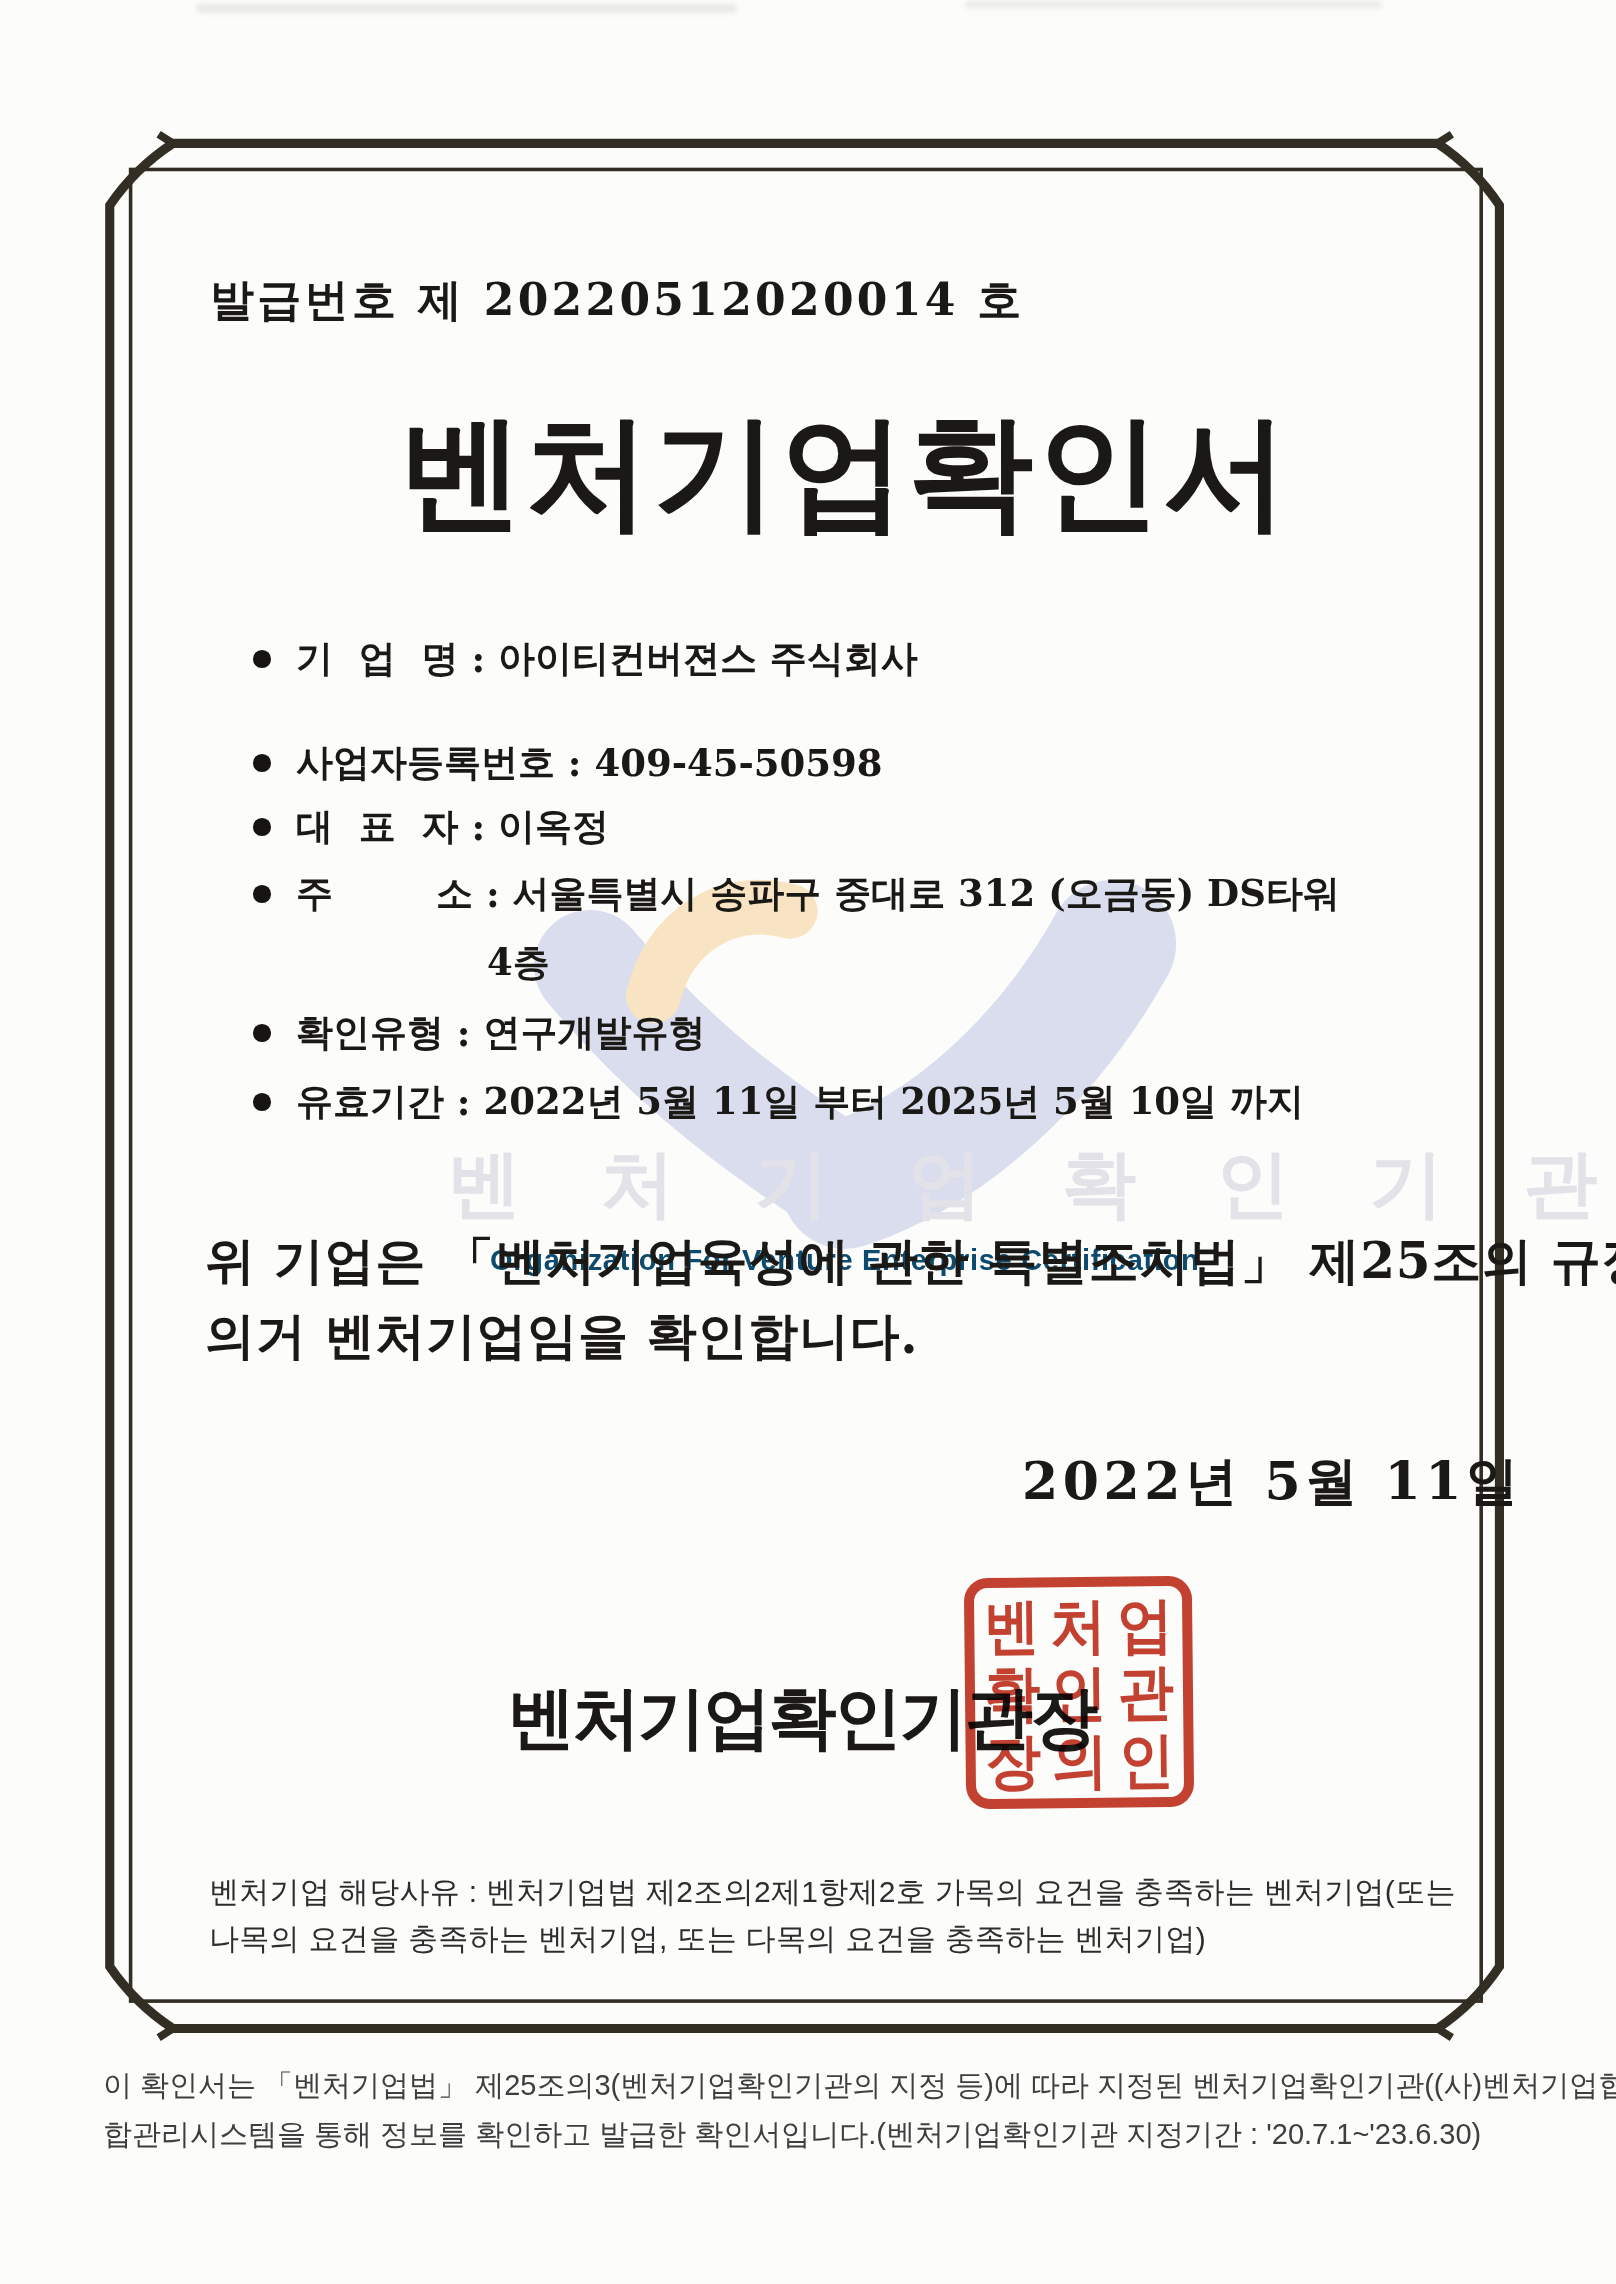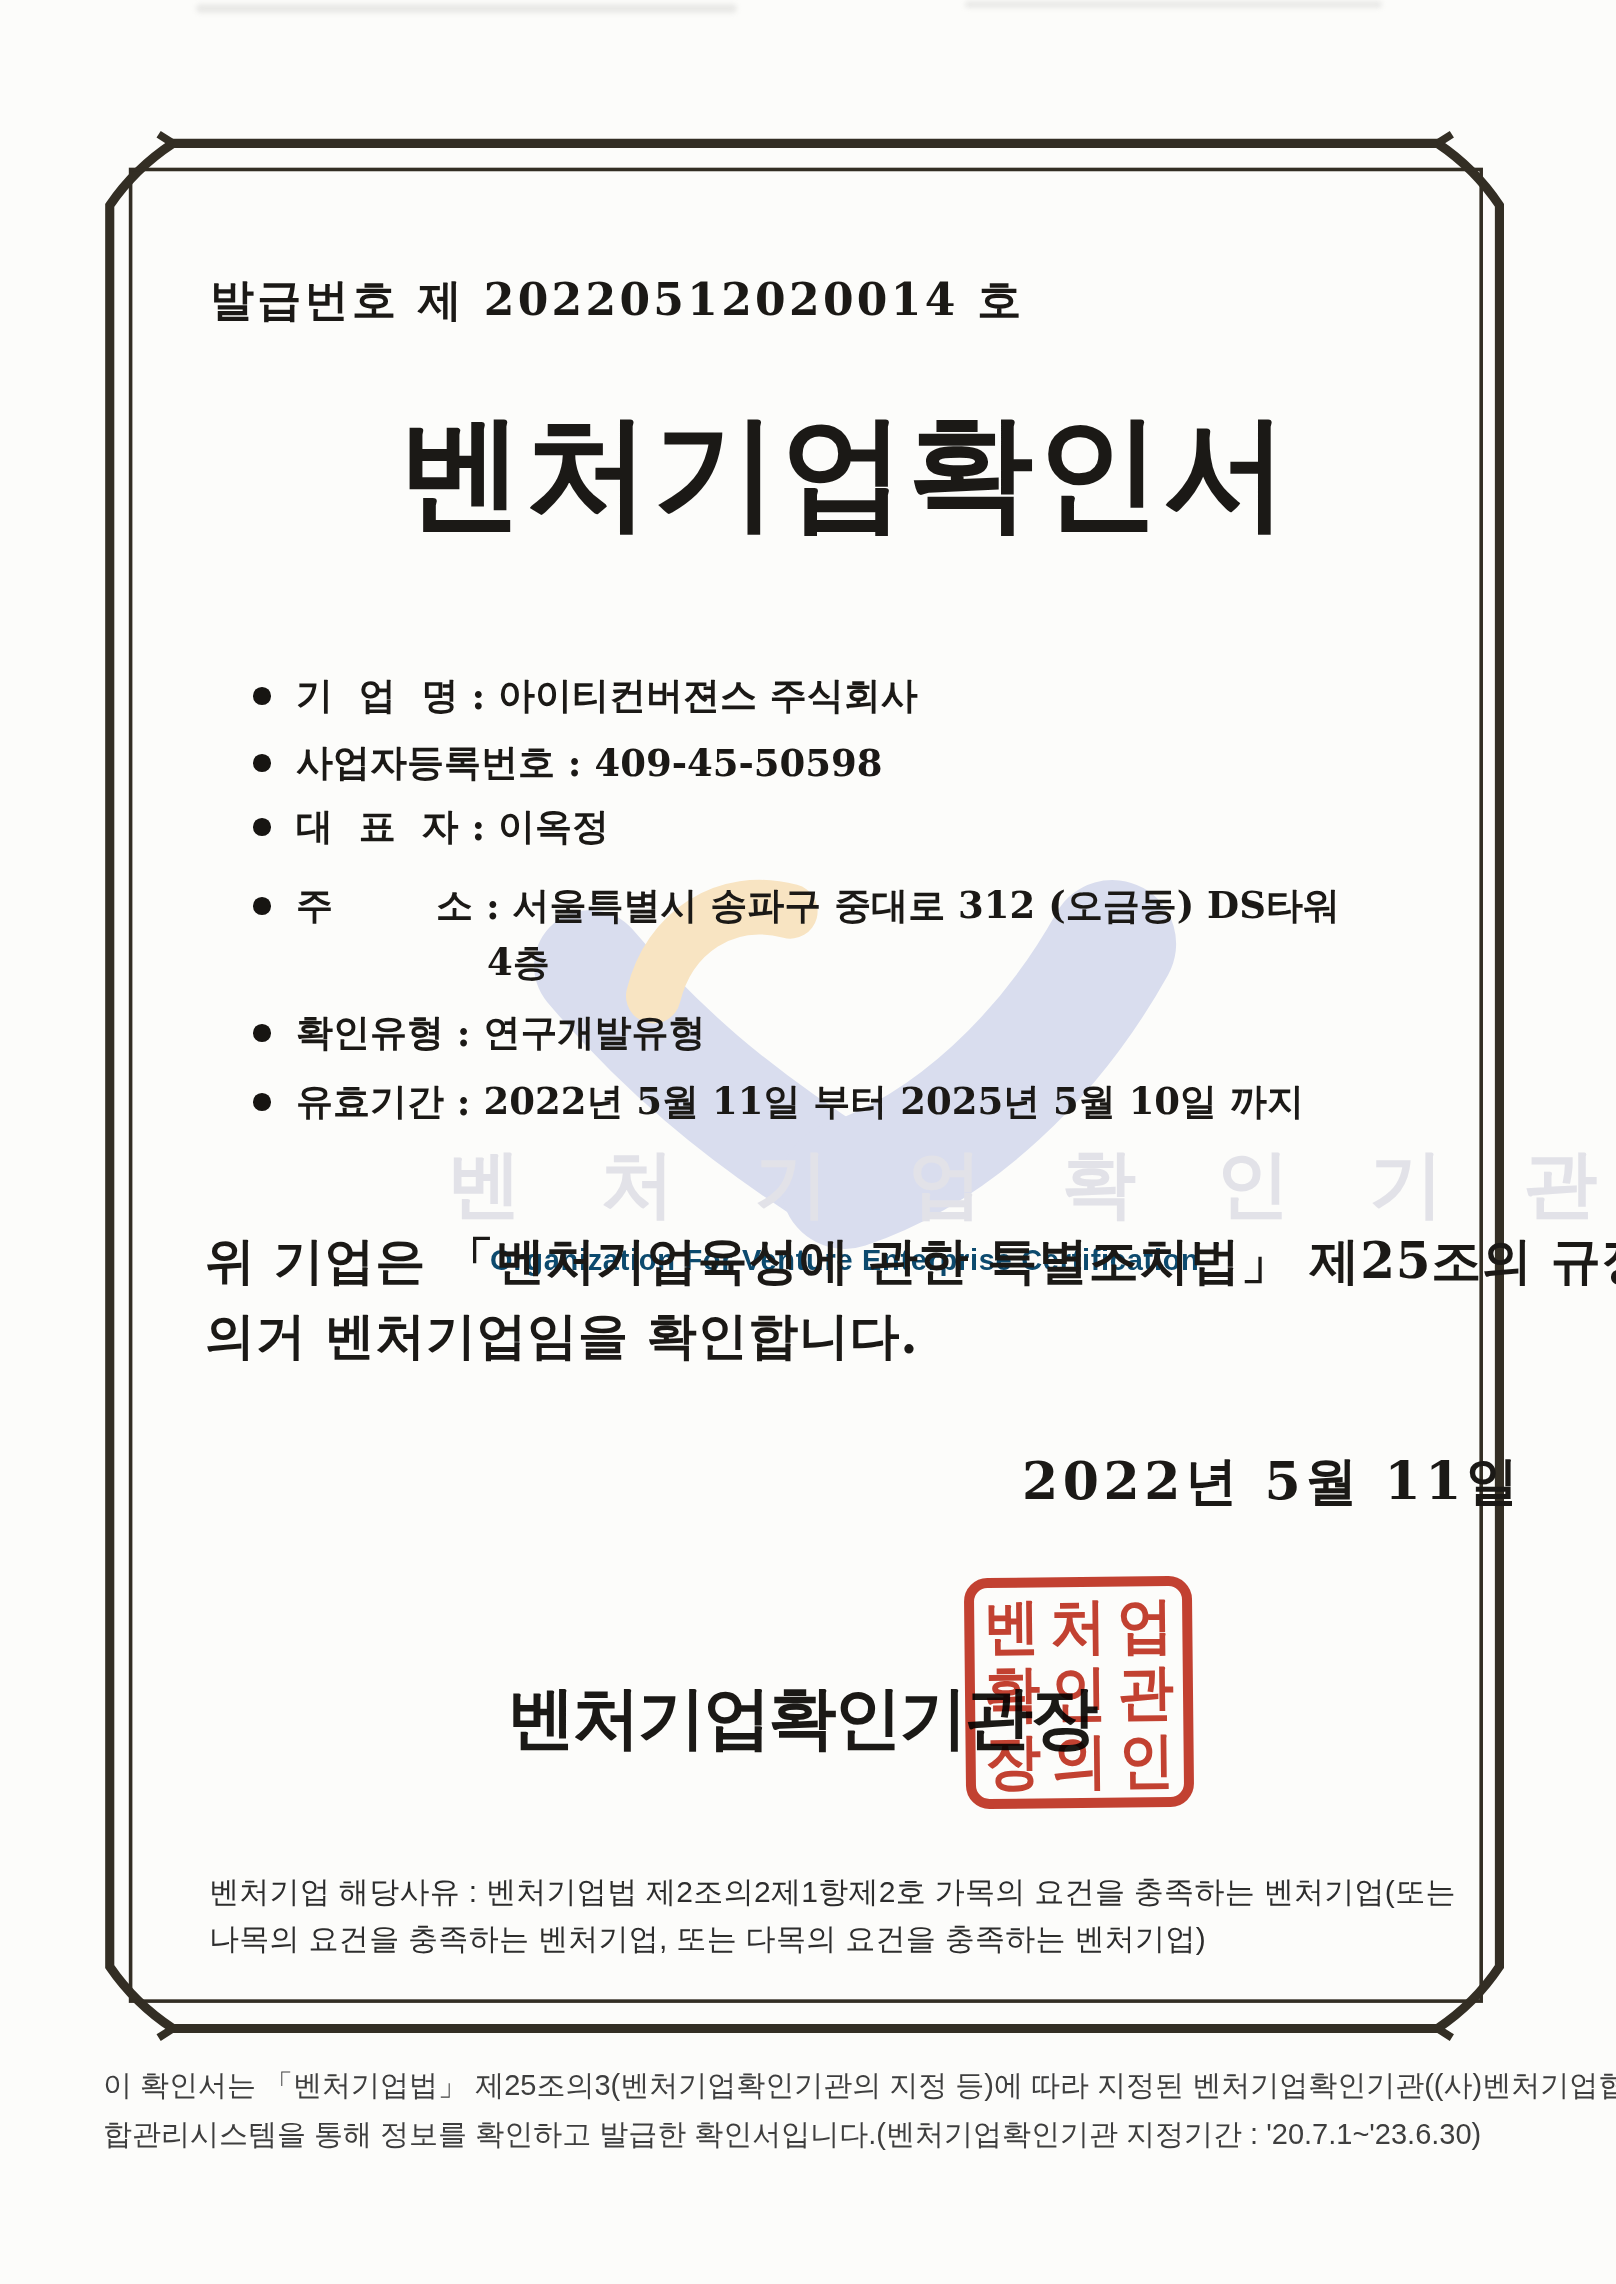--- a/index.html
+++ b/index.html
@@ -42,22 +42,22 @@
   }
   .field-row{
     left:253px;height:60px;display:flex;align-items:center;
     font-size:37px;font-weight:600;white-space:pre;
   }
   .bullet{
     width:17.6px;height:17.6px;border-radius:50%;background:#171512;
     margin-right:25.4px;flex:0 0 auto;
   }
   .field-label,.field-sep,.field-value{white-space:pre;}
-  #row-0{top:666px;} #row-1{top:733px;} #row-2{top:797px;}
-  #row-3{top:864px;margin-top:12px;} #row-4{top:1003px;} #row-5{top:1072px;}
+  #row-0{top:629px;} #row-1{top:733px;} #row-2{top:797px;}
+  #row-3{top:864px;} #row-4{top:1003px;} #row-5{top:1072px;}
   #addr-line2{
     left:487px;top:933px;height:60px;display:flex;align-items:center;
     font-size:37px;font-weight:600;white-space:pre;
   }
   .body-line{
     left:205px;height:68px;display:flex;align-items:center;
     font-size:50px;font-weight:700;letter-spacing:0.7px;white-space:pre;
   }
   #body-1{top:1227px;} #body-2{top:1302px;}
   #issue-date{

